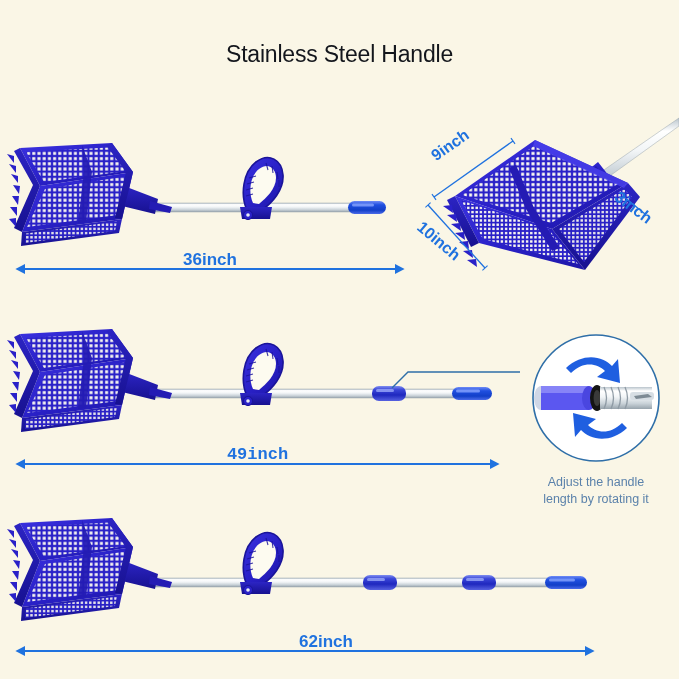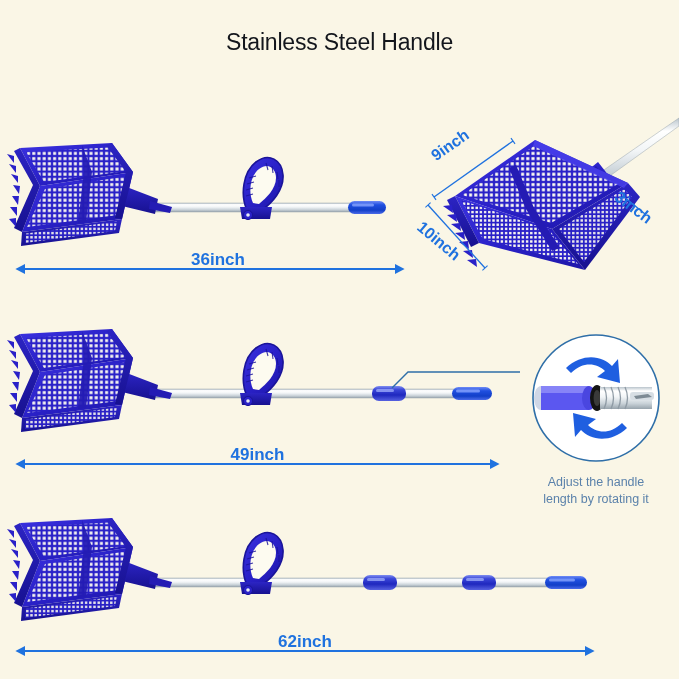--- a/index.html
+++ b/index.html
@@ -13,21 +13,21 @@
   .stage{position:absolute;inset:0;}
 
   
   .hdr{position:absolute;left:0;top:18px;width:679px;text-align:center;}
   .hdr-title{
     font-size:31px;font-weight:bold;color:#1f72df;letter-spacing:-0.3px;
     line-height:1.1;margin:0;
   }
   .hdr-sub{
     font-size:23px;color:#13161c;font-weight:normal;
-    line-height:1.1;margin:12px 0 0 0;letter-spacing:-0.2px;
+    line-height:1.1;margin:24px 0 0 0;letter-spacing:-0.2px;
   }
 
   
   .abs{position:absolute;}
 
   
   .callout-cap{
     position:absolute;width:190px;text-align:center;
     font-size:12.5px;line-height:1.35;color:#5b82ab;
     font-family:"Liberation Sans", sans-serif;
@@ -376,27 +376,27 @@
 
   <div class="abs" style="left:428px;top:150px;transform:rotate(-35deg);transform-origin:left top;
               font-size:16px;font-weight:bold;color:#1f72df;">9inch</div>
 
   <div class="abs" style="left:425px;top:218px;transform:rotate(40deg);transform-origin:left top;
               font-size:16px;font-weight:bold;color:#1f72df;">10inch</div>
 
   <div class="abs" style="left:622px;top:188px;transform:rotate(37deg);transform-origin:left top;
               font-size:16px;font-weight:bold;color:#1f72df;">3inch</div>
 
-  <div class="abs" style="left:8px;top:250px;width:420px;text-align:center;
+  <div class="abs" style="left:0;top:250px;width:420px;text-align:center;
               font-size:17px;font-weight:bold;color:#1f72df;">36inch</div>
 
   <div class="abs" style="left:0;top:445px;width:515px;text-align:center;
-              font-size:17px;font-weight:bold;color:#1f72df;">49inch</div>
+              font-size:17px;font-weight:bold;color:#1f72df;font-family:Liberation Mono, monospace;">49inch</div>
 
   <div class="abs" style="left:0;top:632px;width:610px;text-align:center;
-              font-size:17px;font-weight:bold;color:#1f72df;">62inch</div>
+              font-size:17px;font-weight:bold;color:#1f72df;padding-left:21px;">62inch</div>
 
   <div class="callout-cap" style="left:501px;top:474px;">
     <div>Adjust the handle</div>
     <div>length by rotating it</div>
   </div>
 
 </div>
 
 </body></html>

